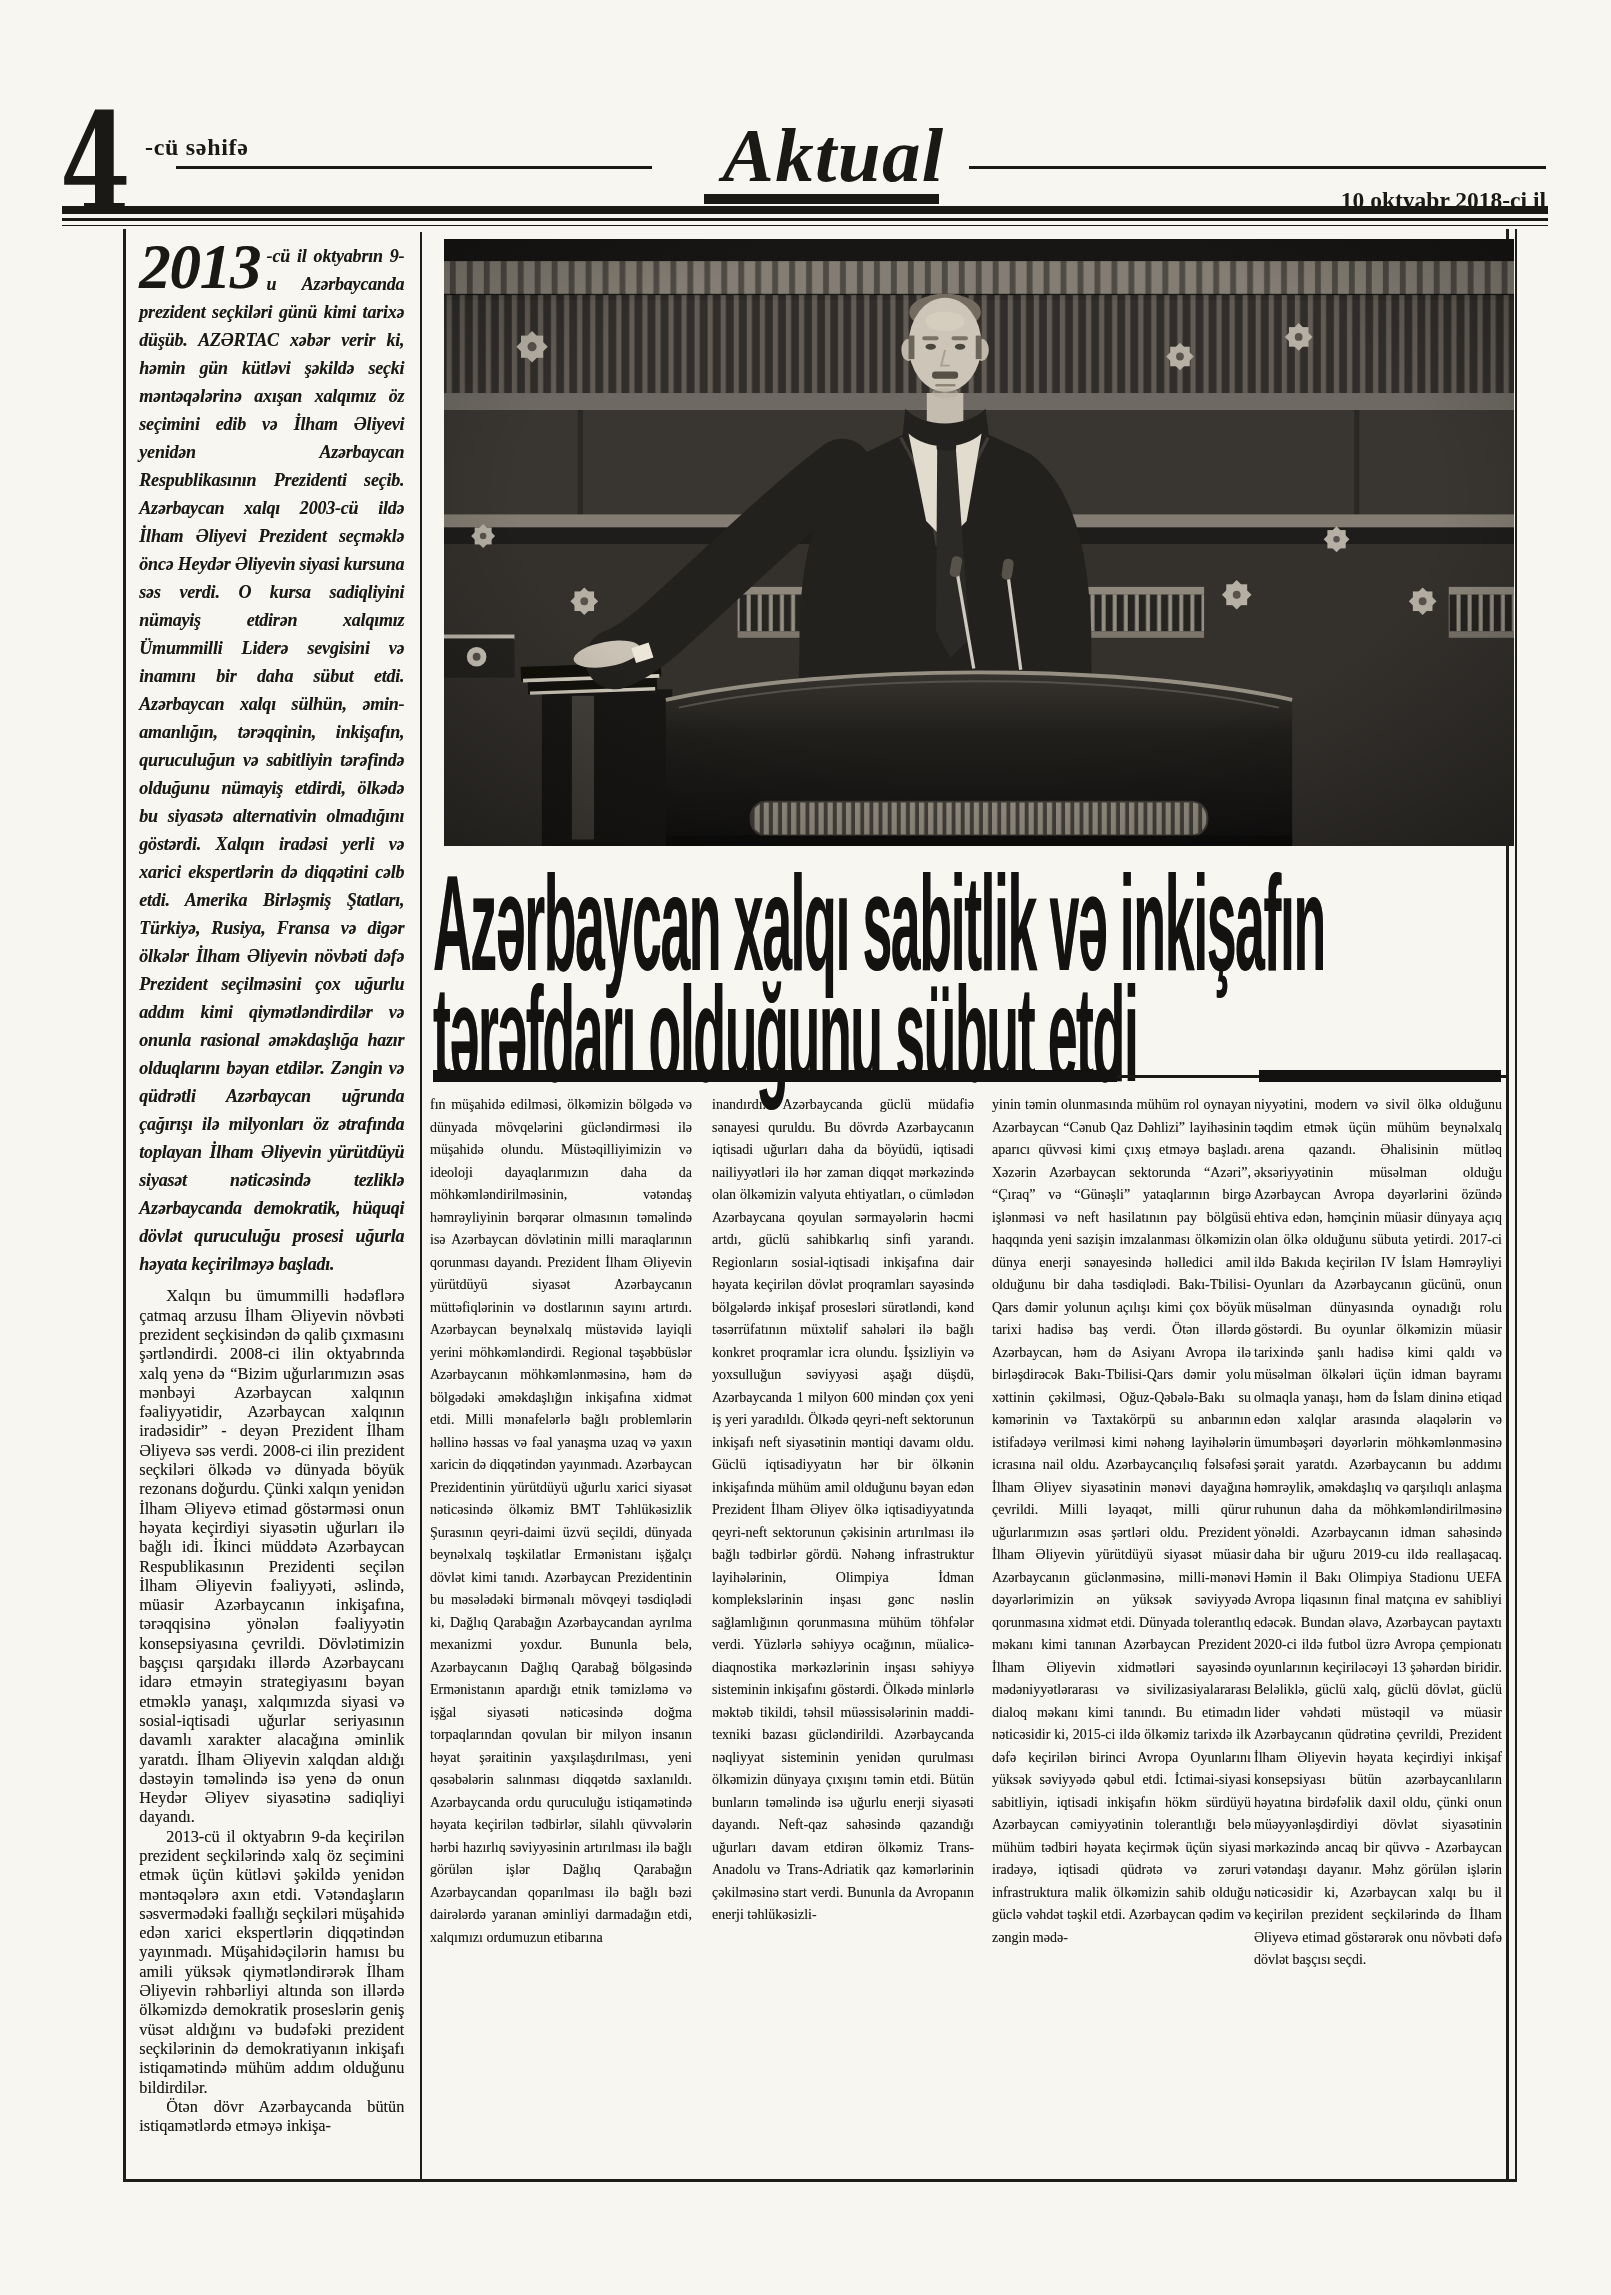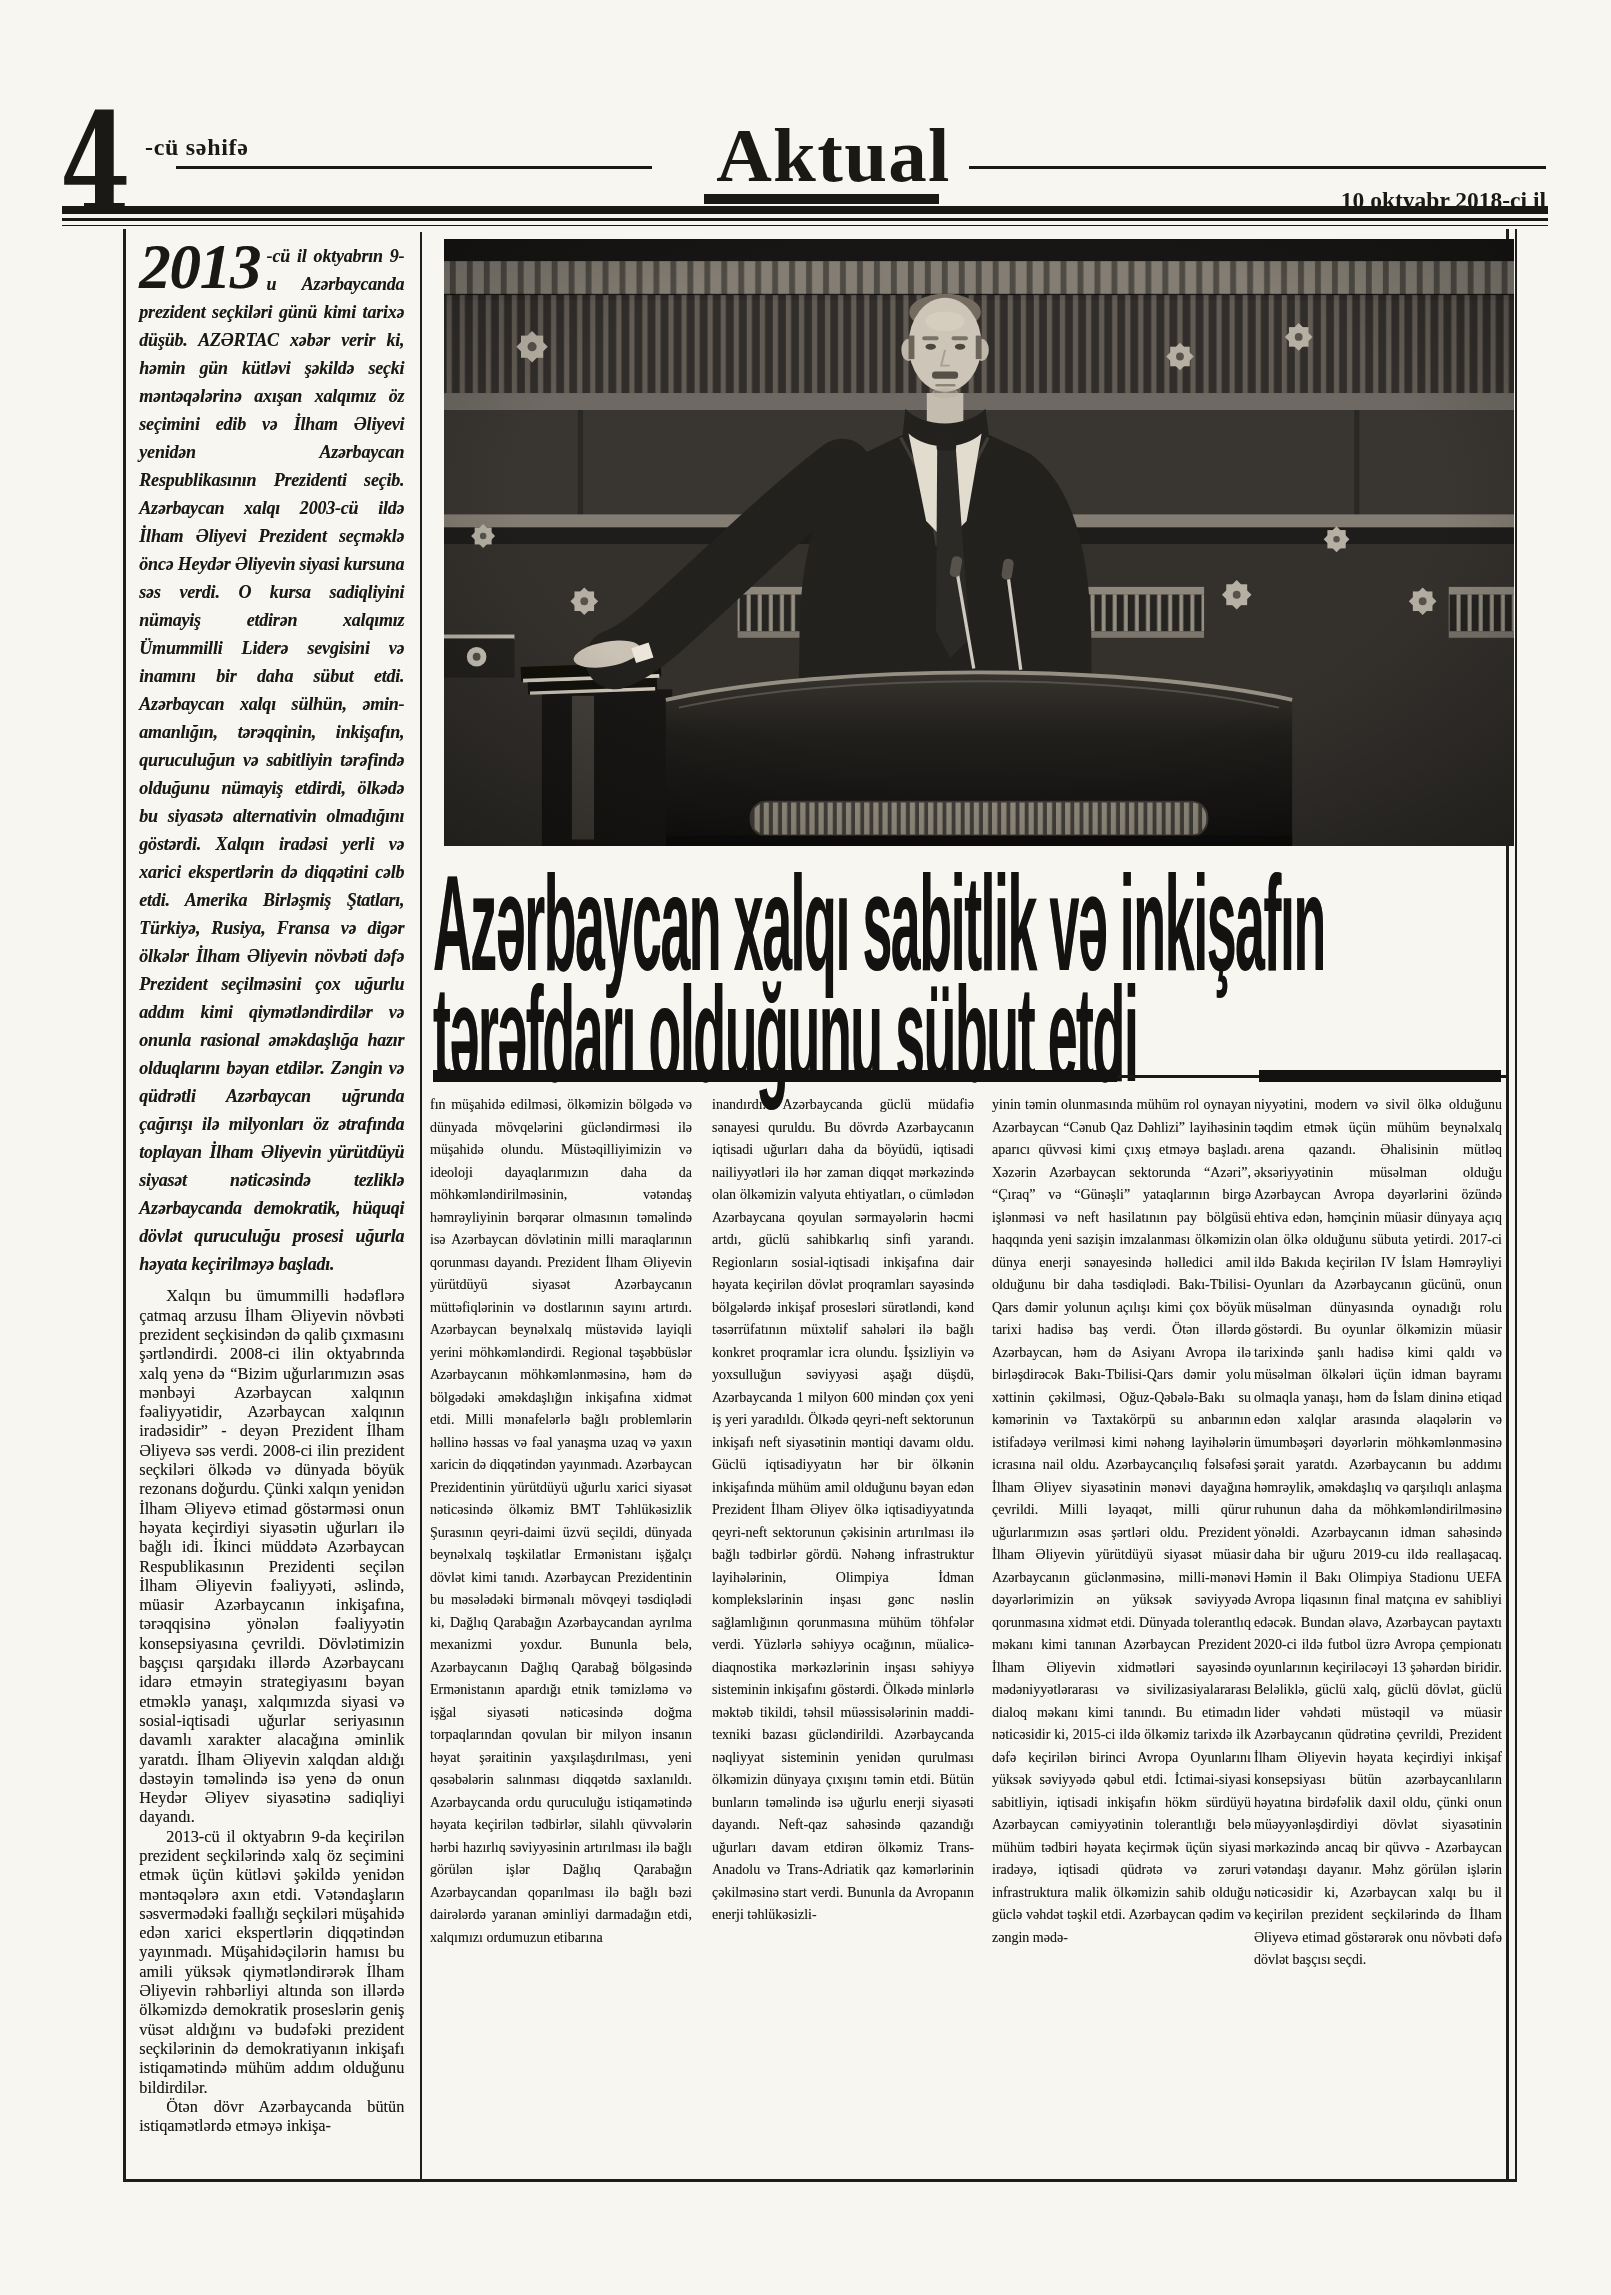--- a/index.html
+++ b/index.html
@@ -20,21 +20,21 @@
     transform:scale(.78,1.05);transform-origin:0 0;
   }
   .pagenum-suffix{
     position:absolute;left:145px;top:134px;
     font-size:24px;font-weight:bold;letter-spacing:0.7px;
   }
   .rule{position:absolute;background:#1b1916;}
   .masthead-title{
     position:absolute;left:716px;top:111px;width:235px;
     text-align:center;
-    font-size:77px;font-weight:bold;
+    font-size:77px;font-weight:bold;font-style:italic;
     font-family:"Liberation Serif","DejaVu Serif",serif;
     letter-spacing:1.3px;
   }
   .issue-line{
     position:absolute;right:65px;top:130px;width:587px;
     text-align:right;font-size:23.5px;font-weight:bold;
   }
   .date-line{
     position:absolute;right:65px;top:175px;width:587px;
     text-align:right;font-size:23.5px;font-weight:bold;margin-top:12px;

